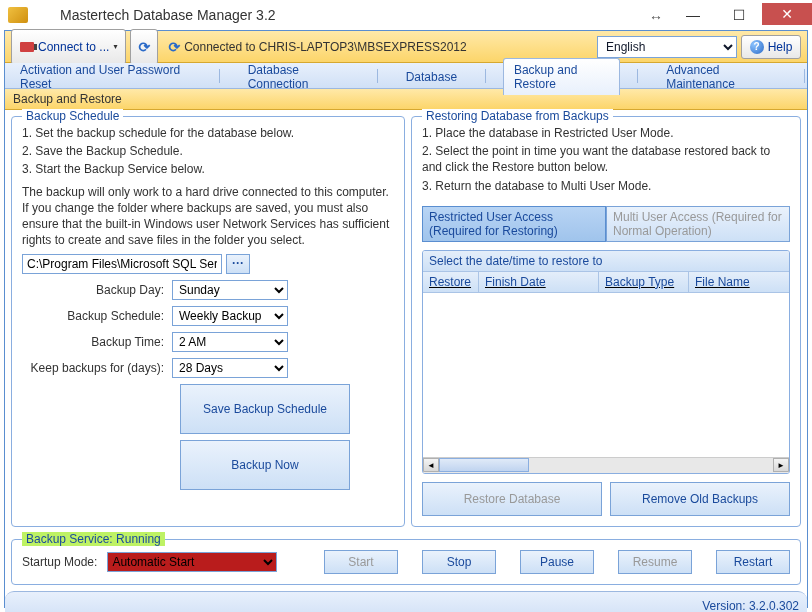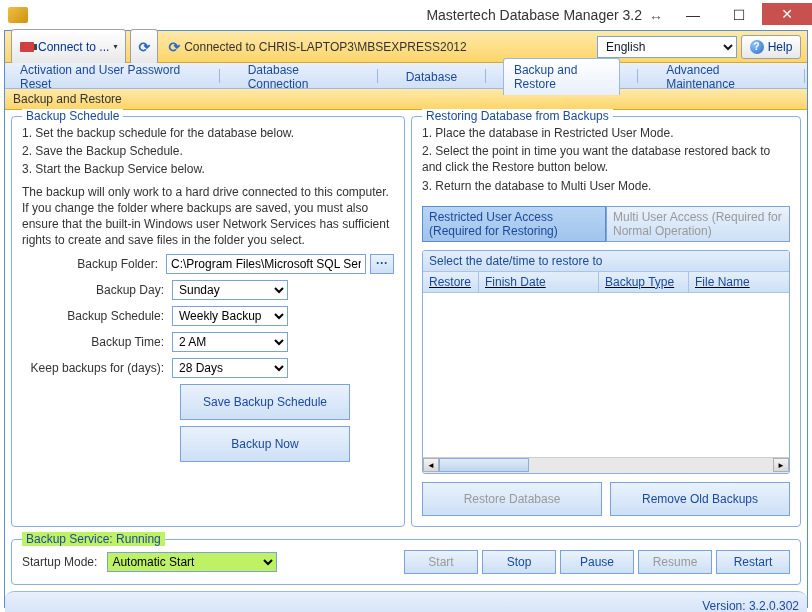--- a/index.html
+++ b/index.html
@@ -1,20 +1,20 @@
 <!DOCTYPE html>
 <html><head>
 <meta charset="utf-8">
 <style>
 * { box-sizing: border-box; margin: 0; padding: 0; font-family: "Segoe UI", Tahoma, sans-serif; font-size: 12px; }
 body { background: #fff; width: 812px; height: 612px; overflow: hidden; }
 
 .titlebar { height: 30px; background: #fff; display: flex; align-items: center; border-bottom: 0; }
 .titlebar .app-icon { width: 20px; height: 16px; margin-left: 8px; background: linear-gradient(135deg,#f0c040,#d09010); border-radius: 2px; }
-.titlebar .title { flex: 1; text-align: right; font-size: 14px; color: #333; }
+.titlebar .title { flex: 1; text-align: left; font-size: 14px; color: #333; padding-left: 32px; }
 .titlebar .win-btns { display: flex; }
 .titlebar .win-btn { width: 46px; height: 24px; display: flex; align-items: center; justify-content: center; font-size: 14px; color: #333; cursor: pointer; }
 .titlebar .win-btn.close { background: #c8504f; color: #fff; width: 50px; height: 22px; }
 .titlebar .resize-icon { width: 28px; text-align: center; color: #555; font-size: 14px; }
 
 .window-body { border: 1px solid #5a8ed0; margin: 0 4px 4px 4px; height: 578px; background: #fff; display: flex; flex-direction: column; }
 
 .toolbar { height: 32px; background: linear-gradient(#ffe9a8,#fcd56a); border-bottom: 1px solid #d6a830; display: flex; align-items: center; padding: 0 6px; gap: 4px; }
 .toolbar .btn { height: 36px; background: linear-gradient(#fff,#e8e8e8); border: 1px solid #a0a0a0; border-radius: 3px; display: flex; align-items: center; padding: 0 8px; cursor: pointer; color: #003399; gap: 4px; }
 .toolbar .btn.small { padding: 0 4px; width: 28px; justify-content: center; }
@@ -45,21 +45,21 @@
 .instr { color: #333; line-height: 1.35; margin-bottom: 6px; }
 .instr p { margin-bottom: 2px; }
 
 .form-row { display: flex; align-items: center; margin: 6px 0; }
 .form-row label { width: 150px; text-align: right; padding-right: 8px; color: #333; }
 .form-row .control { display: flex; align-items: center; gap: 4px; }
 .form-row input[type=text] { height: 20px; border: 1px solid #7aa3d8; padding: 0 4px; width: 200px; background: #fff; }
 .form-row .browse { width: 24px; height: 20px; border: 1px solid #7aa3d8; background: linear-gradient(#eaf2fc,#cde0f6); cursor: pointer; text-align: center; line-height: 16px; font-weight: bold; color: #1a4a9c; }
 .form-row select { height: 20px; border: 1px solid #7aa3d8; background: #fff; width: 116px; padding: 0 2px; }
 
-.big-btn { width: 170px; height: 36px; background: linear-gradient(#eaf2fc,#cde0f6); border: 1px solid #7aa3d8; color: #1a4a9c; cursor: pointer; margin: 6px 0 0 158px; display: block; }
+.big-btn { width: 170px; height: 50px; background: linear-gradient(#eaf2fc,#cde0f6); border: 1px solid #7aa3d8; color: #1a4a9c; cursor: pointer; margin: 6px 0 0 158px; display: block; }
 
 .mode-btns { display: flex; gap: 0; margin: 4px 0 8px 0; }
 .mode-btn { flex: 1; height: 36px; border: 1px solid #7aa3d8; background: linear-gradient(#eaf2fc,#cde0f6); color: #1a4a9c; padding: 3px 6px; line-height: 1.2; cursor: pointer; }
 .mode-btn.active { background: linear-gradient(#b8d4f4,#a0c4ec); border-color:#5a8ed0; }
 .mode-btn.disabled { color: #999; cursor: default; }
 
 .grid-box { border: 1px solid #8aaee0; border-radius: 3px; overflow: hidden; display: flex; flex-direction: column; height: 224px; }
 .grid-title { background: linear-gradient(#e4eefa,#cde0f6); padding: 3px 6px; color: #1a4a9c; border-bottom: 1px solid #aac4e6; }
 .grid-head { display: flex; background: linear-gradient(#e4eefa,#cde0f6); border-bottom: 1px solid #aac4e6; text-decoration: underline; }
 .grid-head .col { padding: 3px 6px; color: #1a4a9c; border-right: 1px solid #aac4e6; }
@@ -69,22 +69,22 @@
 .grid-scroll .thumb { width: 90px; height: 14px; background: linear-gradient(#e0eaf8,#c0d4f0); border: 1px solid #8aaee0; margin-left: 0; cursor: pointer; }
 
 .restore-btns { display: flex; gap: 8px; margin-top: 8px; }
 .restore-btns button { flex: 1; height: 34px; border: 1px solid #7aa3d8; background: linear-gradient(#eaf2fc,#cde0f6); color: #1a4a9c; cursor: pointer; }
 .restore-btns button:disabled { color: #999; cursor: default; }
 
 .service-row { padding: 6px; }
 .svc-fieldset { border: 1px solid #8aaee0; border-radius: 4px; padding: 10px 10px; position: relative; display: flex; align-items: center; gap: 10px; }
 .svc-fieldset .legend { position: absolute; top: -8px; left: 10px; background: #bef264; padding: 0 4px; color: #1a4a9c; }
 .svc-fieldset label { color: #333; }
-.svc-fieldset select { height: 20px; width: 170px; border: 1px solid #7aa3d8; background: #bef264; }
-.svc-btns { display: flex; gap: 4px; margin-left: auto; }
+.svc-fieldset select { height: 20px; width: 170px; border: 1px solid #7aa3d8; background: #b91c1c; }
+.svc-btns { display: flex; gap: 24px; margin-left: auto; }
 .svc-btns button { width: 74px; height: 24px; border: 1px solid #7aa3d8; background: linear-gradient(#eaf2fc,#cde0f6); color: #1a4a9c; cursor: pointer; }
 .svc-btns button:disabled { color: #999; cursor: default; }
 
 .statusbar { height: 22px; background: linear-gradient(#e8f0fc,#d0e0f6); border-top: 1px solid #9cb8e0; display: flex; align-items: center; justify-content: flex-end; padding: 14px 8px; color: #1a4a9c; border-radius: 9px; }
 </style>
 </head>
 <body>
 
 <div class="titlebar">
   <div class="app-icon"></div>
@@ -141,21 +141,20 @@
       <div class="fieldset" style="flex:1">
         <div class="legend">Backup Schedule</div>
         <div class="instr">
           <p>1. Set the backup schedule for the database below.</p>
           <p>2. Save the Backup Schedule.</p>
           <p>3. Start the Backup Service below.</p>
         </div>
         <div class="instr">The backup will only work to a hard drive connected to this computer. If you change the folder where backups are saved, you must also ensure that the built-in Windows user Network Services has sufficient rights to create and save files in the folder you select.</div>
 
         <div class="form-row">
-          <label>Backup Folder:</label>
           <div class="control">
             <input type="text" value="C:\Program Files\Microsoft SQL Server\" style="">
             <div class="browse">···</div>
           </div>
         </div>
         <div class="form-row">
           <label>Backup Day:</label>
           <div class="control">
               <select><option>Sunday</option></select>
             </div>

